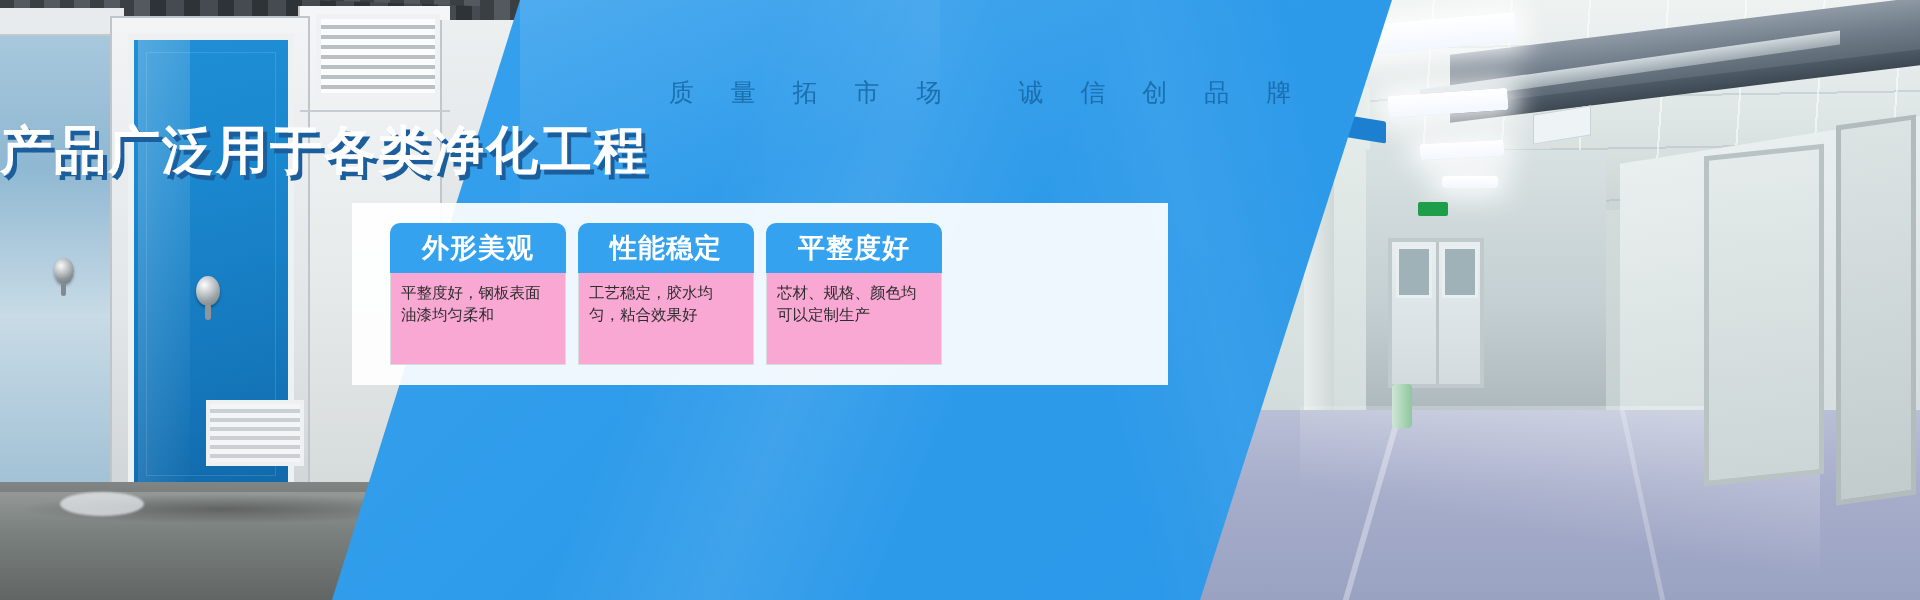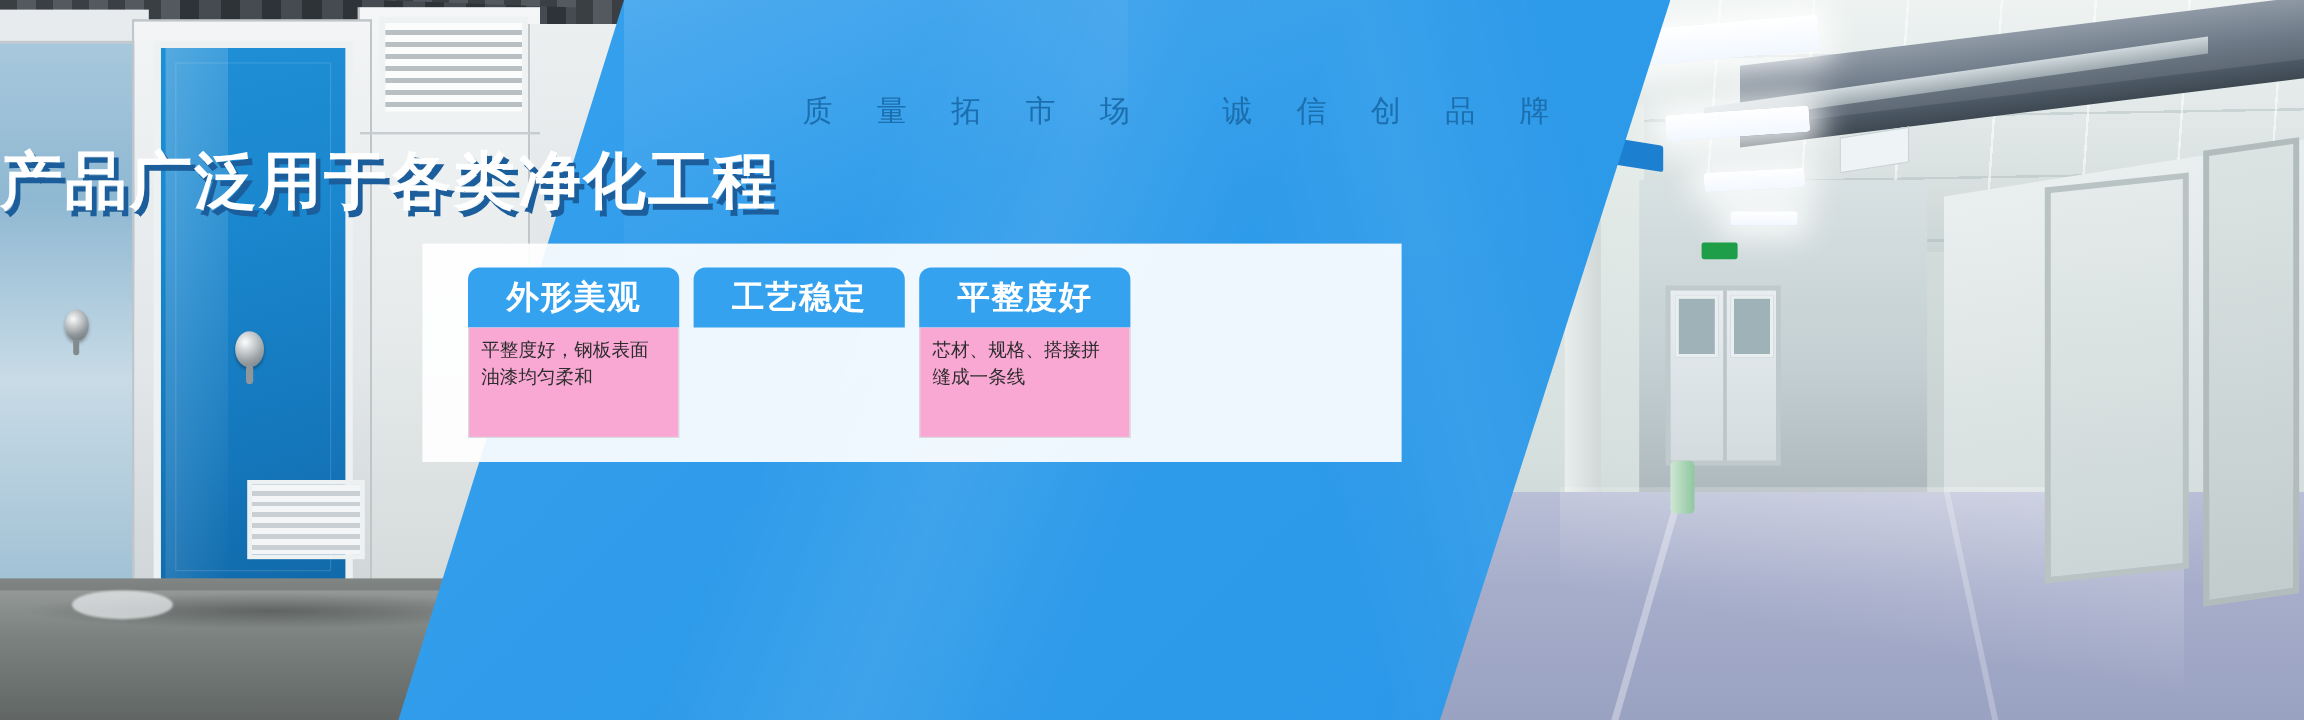--- a/index.html
+++ b/index.html
@@ -214,24 +214,25 @@
   <div class="tagline">质 量 拓 市 场　 诚 信 创 品 牌</div>
   <div class="headline">产品广泛用于各类净化工程</div>
 
   <div class="card-panel">
     <div class="cards" id="cards-host">
         <div class="card">
           <div class="card-head">外形美观</div>
           <div class="card-body">平整度好，钢板表面油漆均匀柔和</div>
         </div>
         <div class="card">
-          <div class="card-head">工艺稳定</div>
+          <div class="card-head">性能稳定</div>
+          <div class="card-body">工艺稳定，胶水均匀，粘合效果好</div>
         </div>
         <div class="card">
           <div class="card-head">平整度好</div>
-          <div class="card-body">芯材、规格、搭接拼缝成一条线</div>
+          <div class="card-body">芯材、规格、颜色均可以定制生产</div>
         </div>
         <div class="card">
         </div>
       </div>
   </div>
 
 </div>
 
 </body></html>

